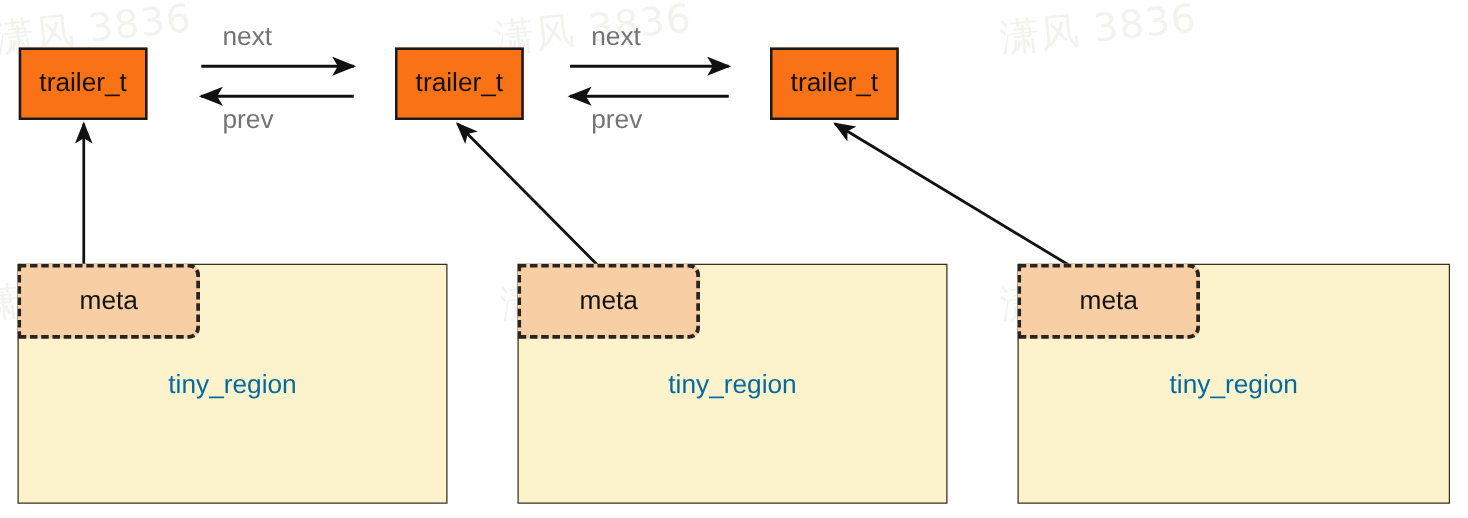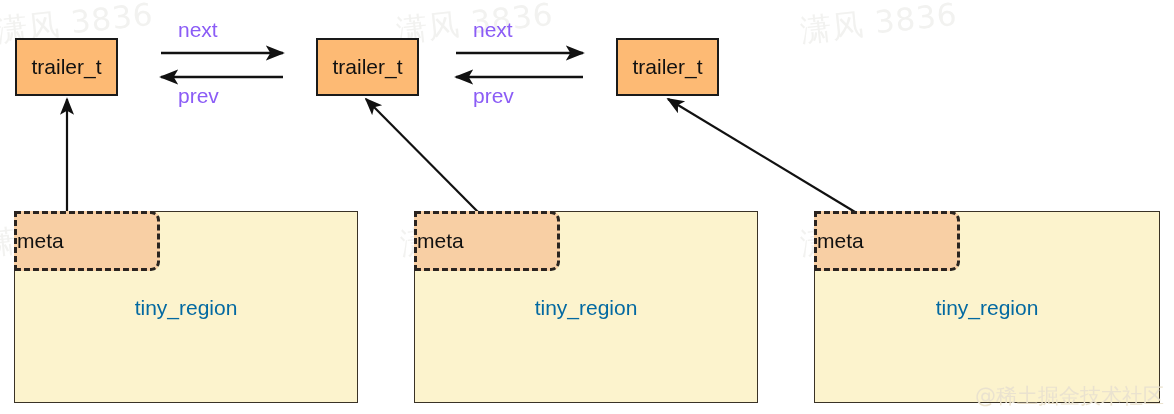--- a/index.html
+++ b/index.html
@@ -37,21 +37,21 @@
   .wm-bottom {
     position: absolute;
     color: #eae2cf;
     font-size: 21px;
     white-space: nowrap;
     user-select: none;
     font-family: "DejaVu Sans", sans-serif;
   }
   .trailer-box {
     position: absolute;
-    background: #fdba74;
+    background: #f97316;
     border: 2px solid #1a1a1a;
     box-sizing: border-box;
     display: flex;
     align-items: center;
     justify-content: center;
     font-size: 21px;
     color: #111111;
   }
   .region-box {
     position: absolute;
@@ -70,27 +70,28 @@
   .meta-box {
     position: absolute;
     left: -1px;
     top: -1px;
     background: #f8cfa4;
     border: 3px dashed #2a2420;
     box-sizing: border-box;
     border-radius: 0 9px 9px 0;
     display: flex;
     align-items: center;
+    justify-content: center;
     font-size: 21px;
     color: #111111;
   }
   .edge-label {
     position: absolute;
     font-size: 21px;
-    color: #8b5cf6;
+    color: #737373;
     text-align: center;
     white-space: nowrap;
   }
 </style>
 </head>
 <body>
 
 <div id="canvas">
 
   <div id="watermark-layer">
@@ -154,14 +155,13 @@
         <div class="region-label" style="top: 84px;">tiny_region</div>
       </div>
       <div class="region-box" style="left: 814px; top: 211px; width: 346px; height: 192px;">
         <div class="meta-box" style="width: 146px; height: 60px;">
           <span>meta</span>
         </div>
         <div class="region-label" style="top: 84px;">tiny_region</div>
       </div>
     </div>
 
-  <div class="wm-bottom" id="credit-watermark" style="left: 975px; top: 382px;">@稀土掘金技术社区</div>
 </div>
 
 </body></html>

